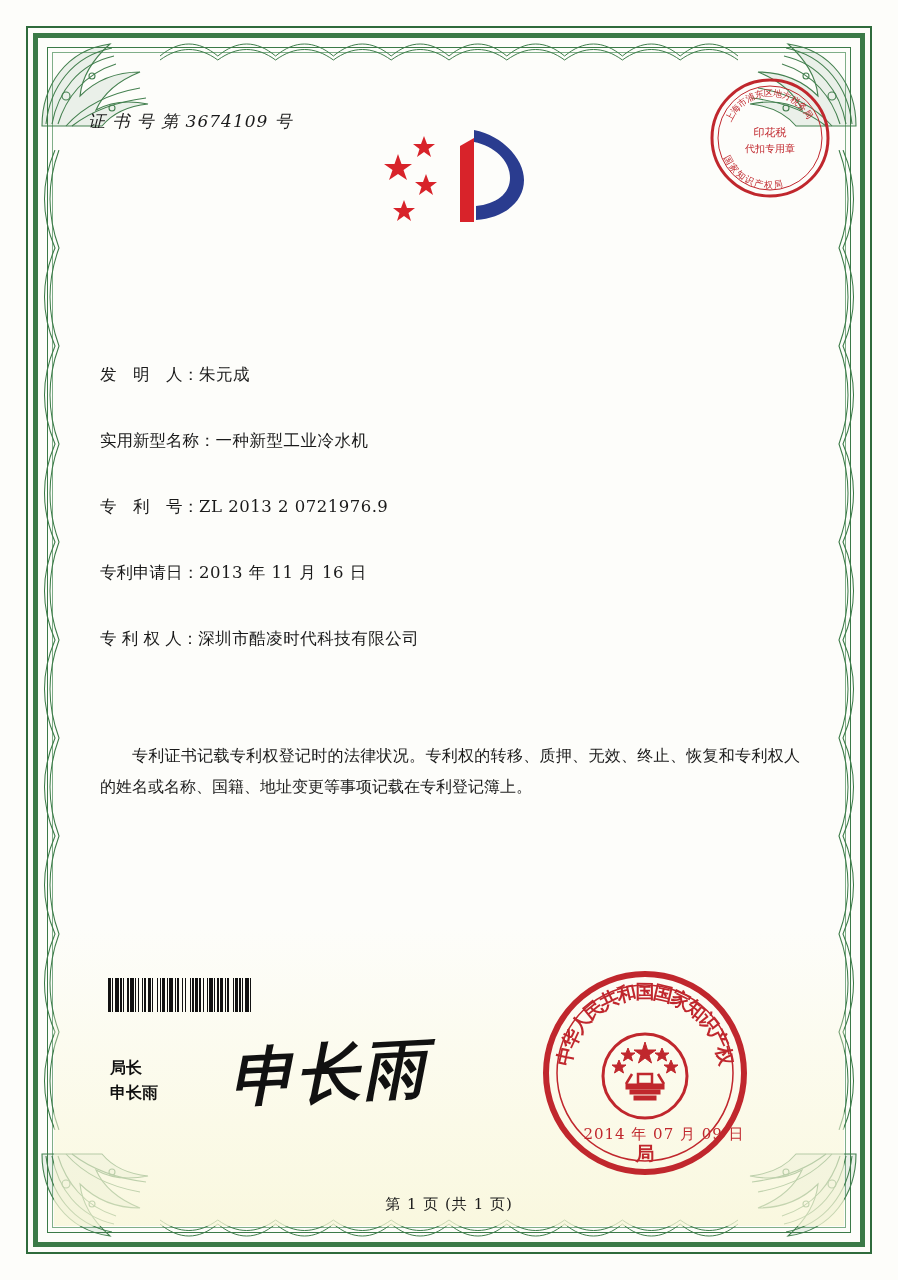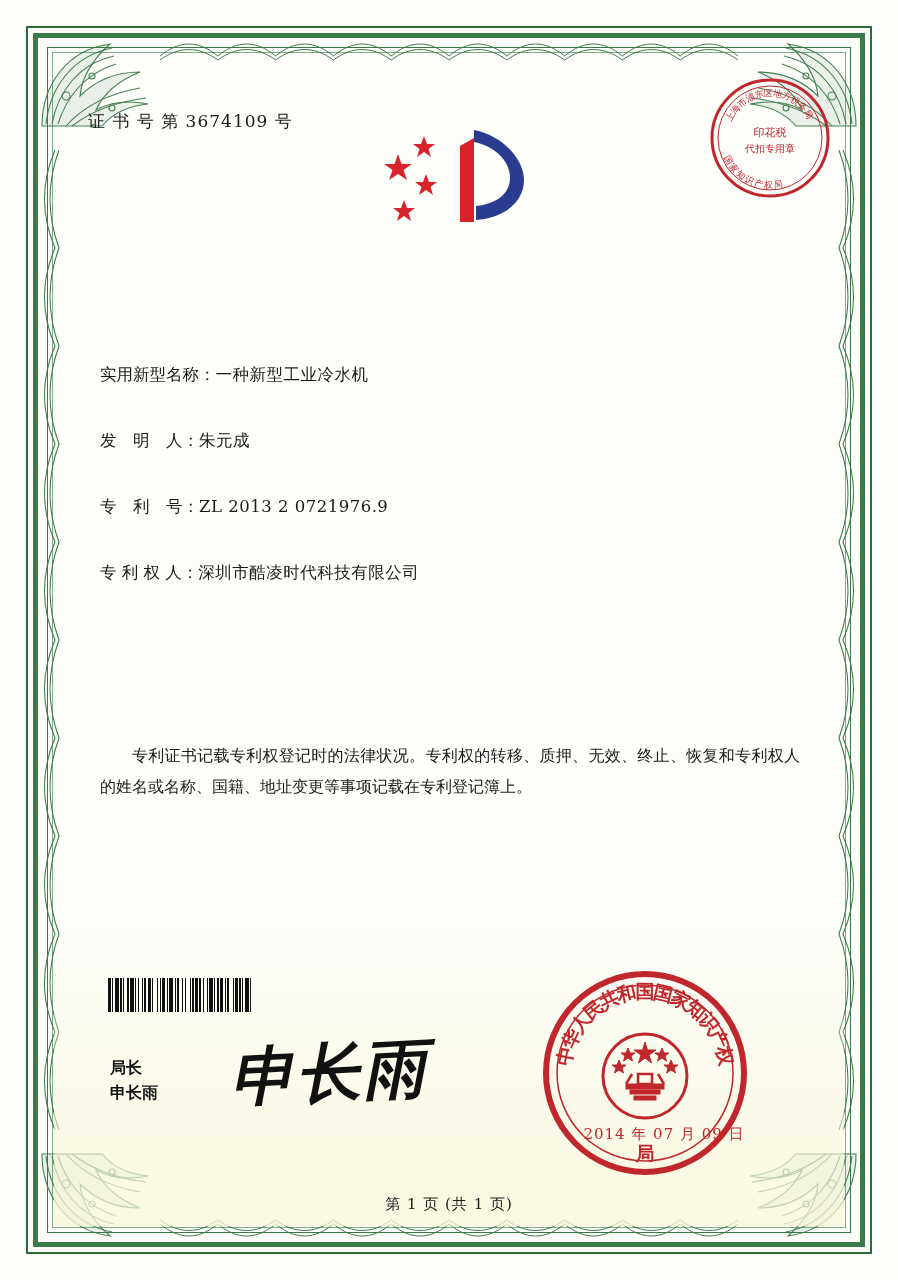--- a/index.html
+++ b/index.html
@@ -96,20 +96,21 @@
   }
 
   
   .cert-number {
     position: absolute;
     left: 88px; top: 110px;
     font-size: 17px;
     letter-spacing: 1px;
     font-family: "DejaVu Serif", "Liberation Serif", serif;
     color: #1a1a1a;
+    font-style: italic;
   }
 
   .logo {
     position: absolute;
     left: 374px; top: 118px;
     width: 160px; height: 108px;
   }
   .logo svg { width: 100%; height: 100%; display: block; }
 
   .title {
@@ -356,27 +357,30 @@
         <text x="62" y="112" text-anchor="middle" transform="rotate(-10 62 62)">局</text>
       </g>
       <text x="62" y="60" text-anchor="middle" fill="#c0272d" font-family="DejaVu Serif, serif" font-size="11">印花税</text>
       <text x="62" y="76" text-anchor="middle" fill="#c0272d" font-family="DejaVu Serif, serif" font-size="10">代扣专用章</text>
     </svg>
   </div>
 
 
   <div class="fields">
     <div class="field">
+      <span class="lbl">发　明　人：</span><span class="val">朱元成</span>
+    </div>
+    <div class="field">
       <span class="lbl">实用新型名称：</span><span class="val">一种新型工业冷水机</span>
     </div>
     <div class="field">
-      <span class="lbl">发　明　人：</span><span class="val">朱元成</span>
+      <span class="lbl">专　利　号：</span><span class="val">ZL 2013 2 0721976.9</span>
     </div>
     <div class="field">
-      <span class="lbl">专　利　号：</span><span class="val">ZL 2013 2 0721976.9</span>
+      <span class="lbl">专利申请日：</span><span class="val">2013 年 11 月 16 日</span>
     </div>
     <div class="field">
       <span class="lbl">专 利 权 人：</span><span class="val">深圳市酷凌时代科技有限公司</span>
     </div>
   </div>
 
   <div class="body-text">
     <p>专利证书记载专利权登记时的法律状况。专利权的转移、质押、无效、终止、恢复和专利权人的姓名或名称、国籍、地址变更等事项记载在专利登记簿上。</p>
   </div>
 

